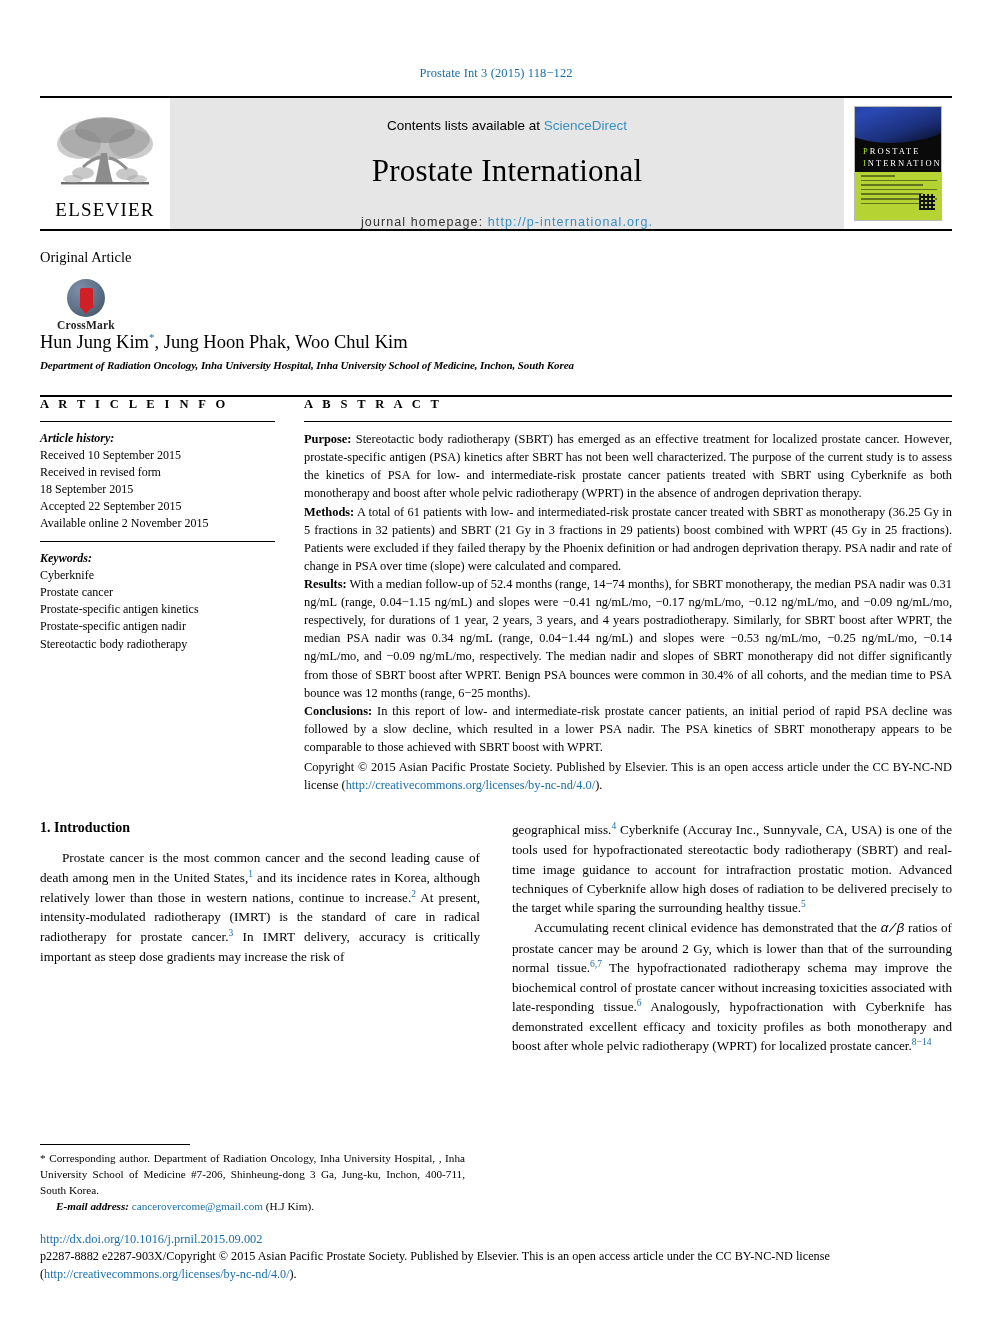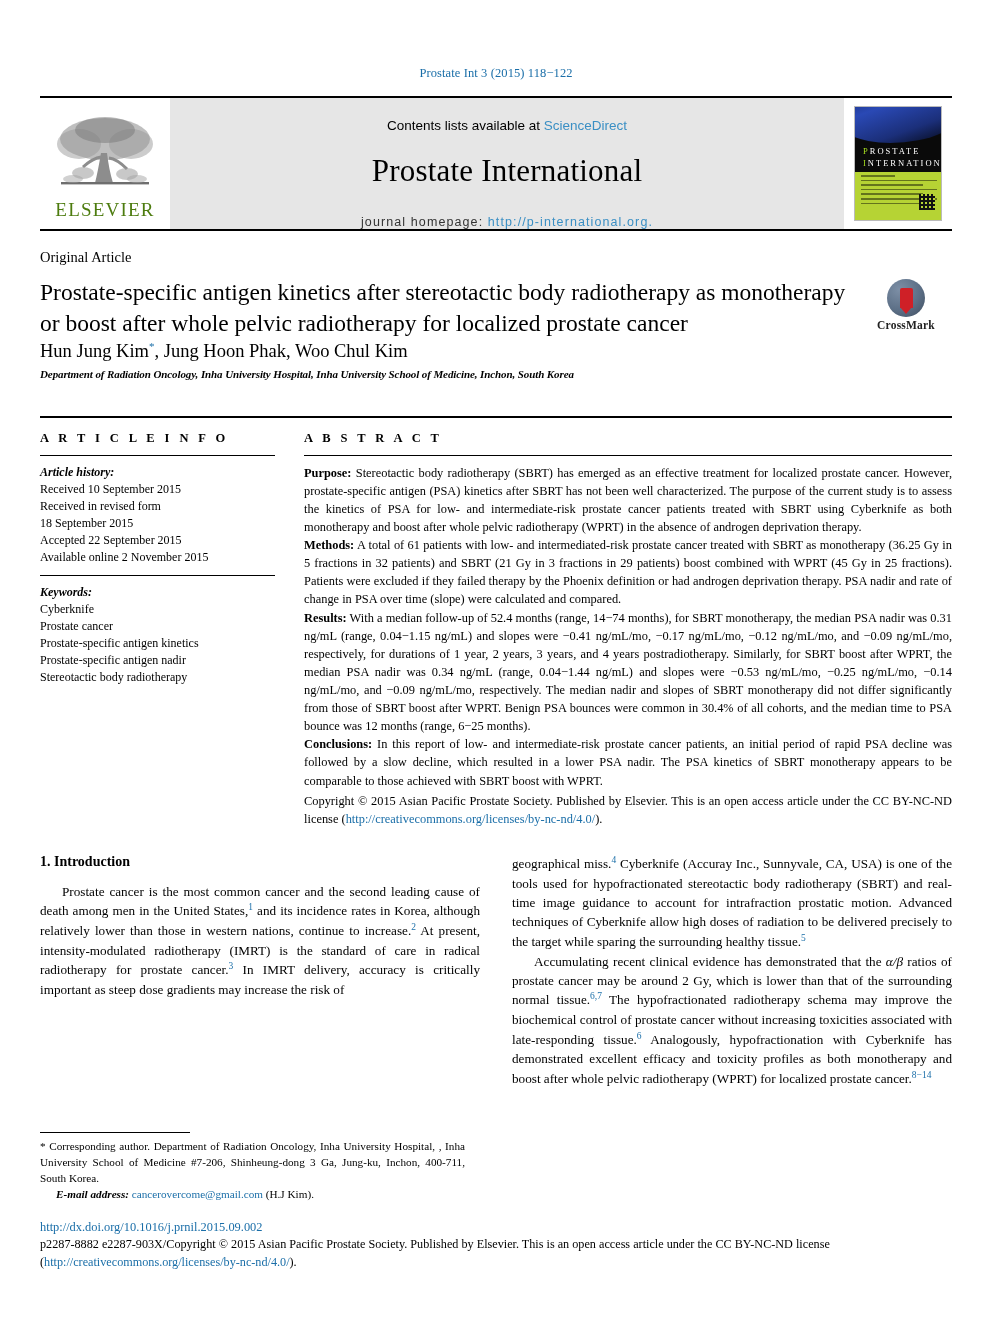--- a/index.html
+++ b/index.html
@@ -49,21 +49,21 @@
     flex-direction: column;
     align-items: center;
     justify-content: center;
     padding-top: 4px;
   }
   .tree-svg { display:block; }
   .elsevier-word {
     font-family: "Liberation Serif", serif;
     font-size: 19px;
     letter-spacing: 1.2px;
-    color: #4d7c0f;
+    color: #000000;
     line-height: 1;
     margin-top: 1px;
   }
   .mast-center {
     flex: 1 1 auto;
     background: #e6e6e6;
     display: flex;
     flex-direction: column;
     align-items: center;
     justify-content: flex-end;
@@ -215,23 +215,22 @@
     margin-top: 6px;
     font-size: 11px;
     font-style: italic;
     font-family: "Liberation Serif", serif;
     font-weight: bold;
     letter-spacing: -.1px;
   }
 
   
   .ia-wrap {
-    margin-top: 36px;
+    margin-top: 24px;
     border-top: 2.5px solid #000;
-    padding-top: 13px;
     display: flex;
     gap: 24px;
   }
   .col-info {
     flex: 0 0 240px;
     width: 240px;
   }
   .col-abs {
     flex: 1 1 auto;
   }
@@ -295,27 +294,27 @@
   .btext {
     font-size: 13.2px;
     line-height: 1.47;
     text-align: justify;
     font-family: "Liberation Serif", serif;
     text-indent: 22px;
     margin: 0;
   }
   .btext + .btext { margin-top: 0; }
   .btext sup { color: #1a6ea8; font-size: 9.5px; }
-  .btext i { font-style: italic; }
+  .btext i { font-style: italic; font-family: Liberation Mono, monospace; }
 
   
   .foot-zone {
     position: absolute;
     left: 40px;
-    bottom: 52px;
+    bottom: 40px;
     width: 912px;
   }
   .foot-rule {
     width: 150px;
     border-top: 1px solid #000;
     margin-bottom: 5px;
   }
   .foot-note {
     width: 425px;
     font-size: 11.2px;
@@ -400,21 +399,20 @@
           <div class="ln m"></div>
         </div>
         <div class="qr"></div>
       </div>
     </div>
   </div>
 
   <div class="art-type">Original Article</div>
 
   <div class="title-row">
-    <div class="art-title">Prostate-specific antigen kinetics after stereotactic body radiotherapy as monotherapy or boost after whole pelvic radiotherapy for localized prostate cancer</div>
     <div class="crossmark">
       <div class="cm-badge">
         <div class="cm-inner"></div>
       </div>
       <div class="cm-text">CrossMark</div>
     </div>
   </div>
 
   <div class="authors">
     <span>Hun Jung Kim<sup>*</sup>, Jung Hoon Phak, Woo Chul Kim</span>

